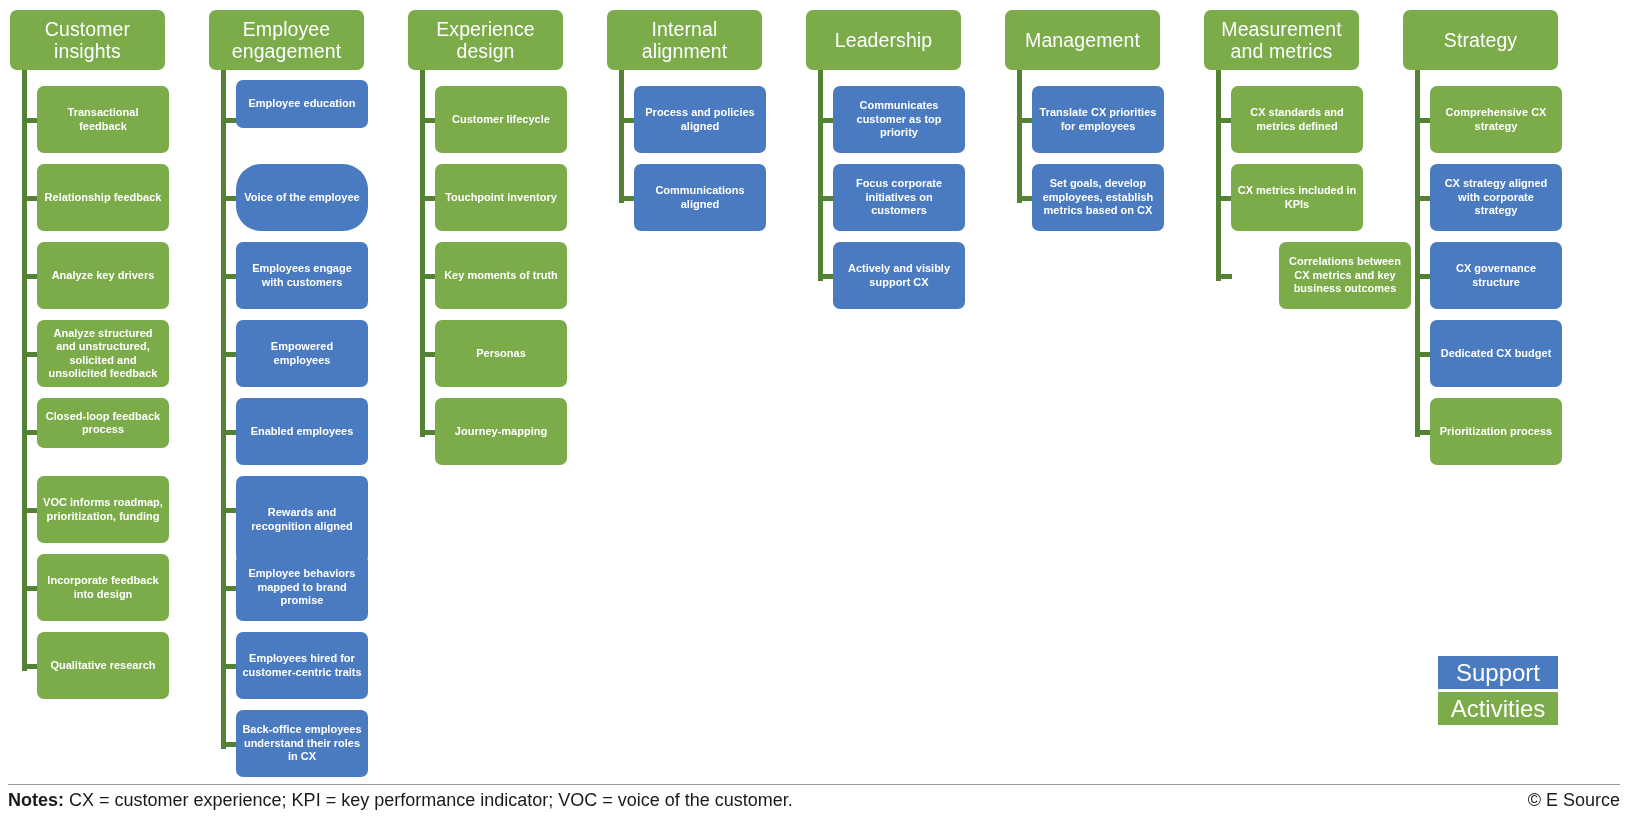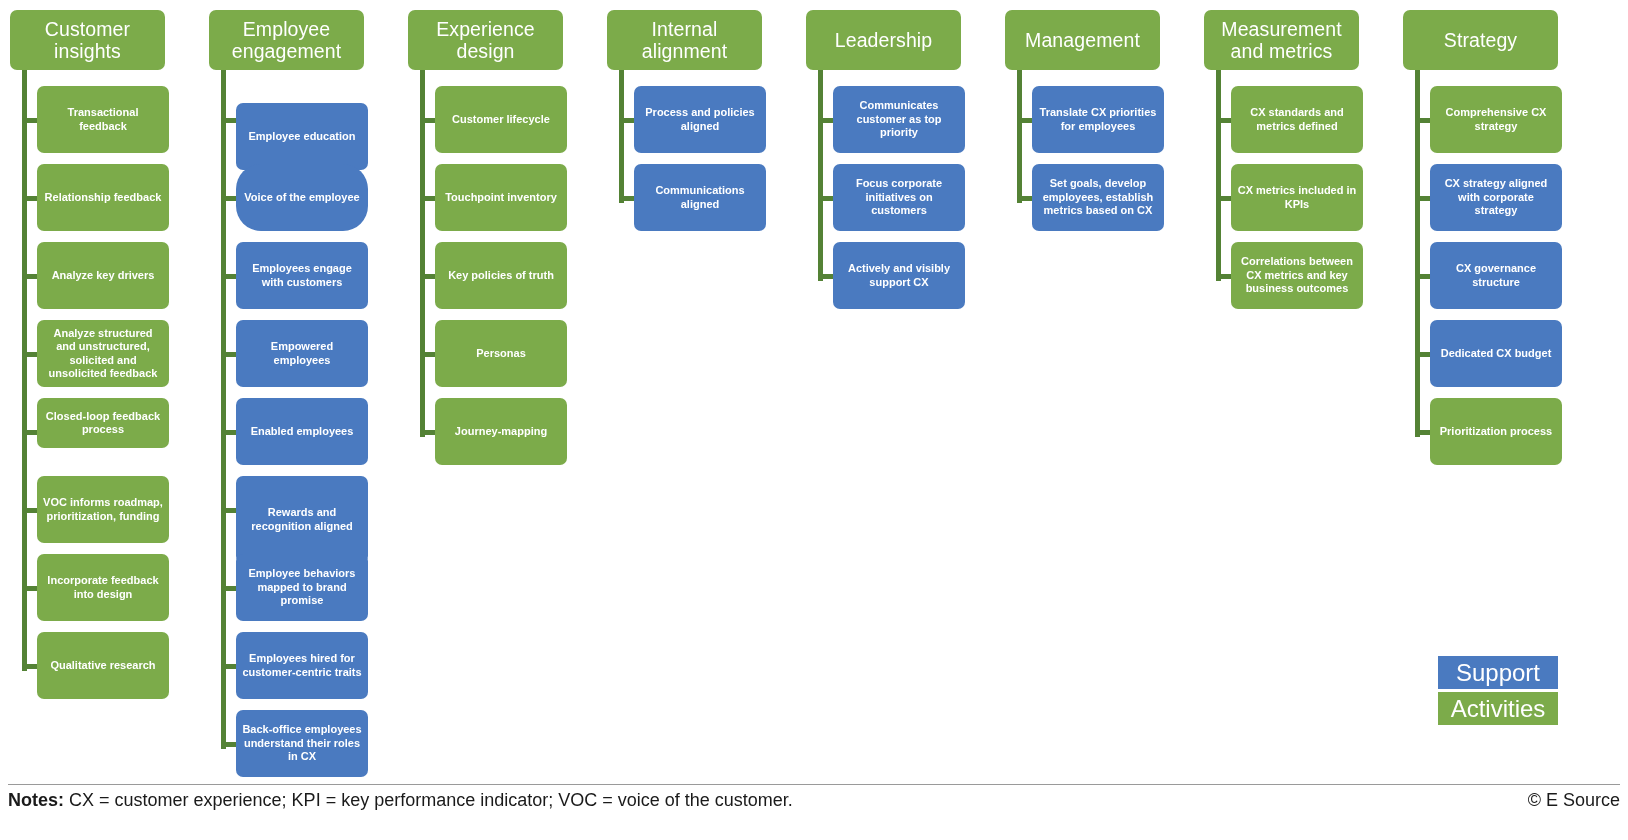--- a/index.html
+++ b/index.html
@@ -164,21 +164,21 @@
       <div class="node activities" style="top: 476px; height: 67px;">VOC informs roadmap, prioritization, funding</div>
       <div class="stub" style="top: 585.5px;"></div>
       <div class="node activities" style="top: 554px; height: 67px;">Incorporate feedback into design</div>
       <div class="stub" style="top: 663.5px;"></div>
       <div class="node activities" style="top: 632px; height: 67px;">Qualitative research</div>
     </div>
     <div class="column" style="left: 199px;">
       <div class="head-box">Employee engagement</div>
       <div class="trunk" style="top: 70px; height: 678.5px;"></div>
       <div class="stub" style="top: 117.5px;"></div>
-      <div class="node support" style="top: 103px; height: 67px;">Employee education</div>
+      <div class="node support" style="top: 80px; height: 48px;">Employee education</div>
       <div class="stub" style="top: 195.5px;"></div>
       <div class="node support" style="top: 164px; height: 67px; border-radius: 25px;">Voice of the employee</div>
       <div class="stub" style="top: 273.5px;"></div>
       <div class="node support" style="top: 242px; height: 67px;">Employees engage with customers</div>
       <div class="stub" style="top: 351.5px;"></div>
       <div class="node support" style="top: 320px; height: 67px;">Empowered employees</div>
       <div class="stub" style="top: 429.5px;"></div>
       <div class="node support" style="top: 398px; height: 67px;">Enabled employees</div>
       <div class="stub" style="top: 507.5px;"></div>
       <div class="node support" style="top: 476px; height: 87px;">Rewards and recognition aligned</div>
@@ -190,21 +190,21 @@
       <div class="node support" style="top: 710px; height: 67px;">Back-office employees understand their roles in CX</div>
     </div>
     <div class="column" style="left: 398px;">
       <div class="head-box">Experience design</div>
       <div class="trunk" style="top: 70px; height: 366.5px;"></div>
       <div class="stub" style="top: 117.5px;"></div>
       <div class="node activities" style="top: 86px; height: 67px;">Customer lifecycle</div>
       <div class="stub" style="top: 195.5px;"></div>
       <div class="node activities" style="top: 164px; height: 67px;">Touchpoint inventory</div>
       <div class="stub" style="top: 273.5px;"></div>
-      <div class="node activities" style="top: 242px; height: 67px;">Key policies of truth</div>
+      <div class="node activities" style="top: 242px; height: 67px;">Key moments of truth</div>
       <div class="stub" style="top: 351.5px;"></div>
       <div class="node activities" style="top: 320px; height: 67px;">Personas</div>
       <div class="stub" style="top: 429.5px;"></div>
       <div class="node activities" style="top: 398px; height: 67px;">Journey-mapping</div>
     </div>
     <div class="column" style="left: 597px;">
       <div class="head-box">Internal alignment</div>
       <div class="trunk" style="top: 70px; height: 132.5px;"></div>
       <div class="stub" style="top: 117.5px;"></div>
       <div class="node support" style="top: 86px; height: 67px;">Process and policies aligned</div>
@@ -230,21 +230,21 @@
       <div class="node support" style="top: 164px; height: 67px;">Set goals, develop employees, establish metrics based on CX</div>
     </div>
     <div class="column" style="left: 1194px;">
       <div class="head-box">Measurement and metrics</div>
       <div class="trunk" style="top: 70px; height: 210.5px;"></div>
       <div class="stub" style="top: 117.5px;"></div>
       <div class="node activities" style="top: 86px; height: 67px;">CX standards and metrics defined</div>
       <div class="stub" style="top: 195.5px;"></div>
       <div class="node activities" style="top: 164px; height: 67px;">CX metrics included in KPIs</div>
       <div class="stub" style="top: 273.5px;"></div>
-      <div class="node activities" style="top: 242px; height: 67px;">Correlations between CX metrics and key business outcomes</div>
+      <div class="node activities" style="top: 242px; height: 67px; margin-left: 48px;">Correlations between CX metrics and key business outcomes</div>
     </div>
     <div class="column" style="left: 1393px;">
       <div class="head-box">Strategy</div>
       <div class="trunk" style="top: 70px; height: 366.5px;"></div>
       <div class="stub" style="top: 117.5px;"></div>
       <div class="node activities" style="top: 86px; height: 67px;">Comprehensive CX strategy</div>
       <div class="stub" style="top: 195.5px;"></div>
       <div class="node support" style="top: 164px; height: 67px;">CX strategy aligned with corporate strategy</div>
       <div class="stub" style="top: 273.5px;"></div>
       <div class="node support" style="top: 242px; height: 67px;">CX governance structure</div>

